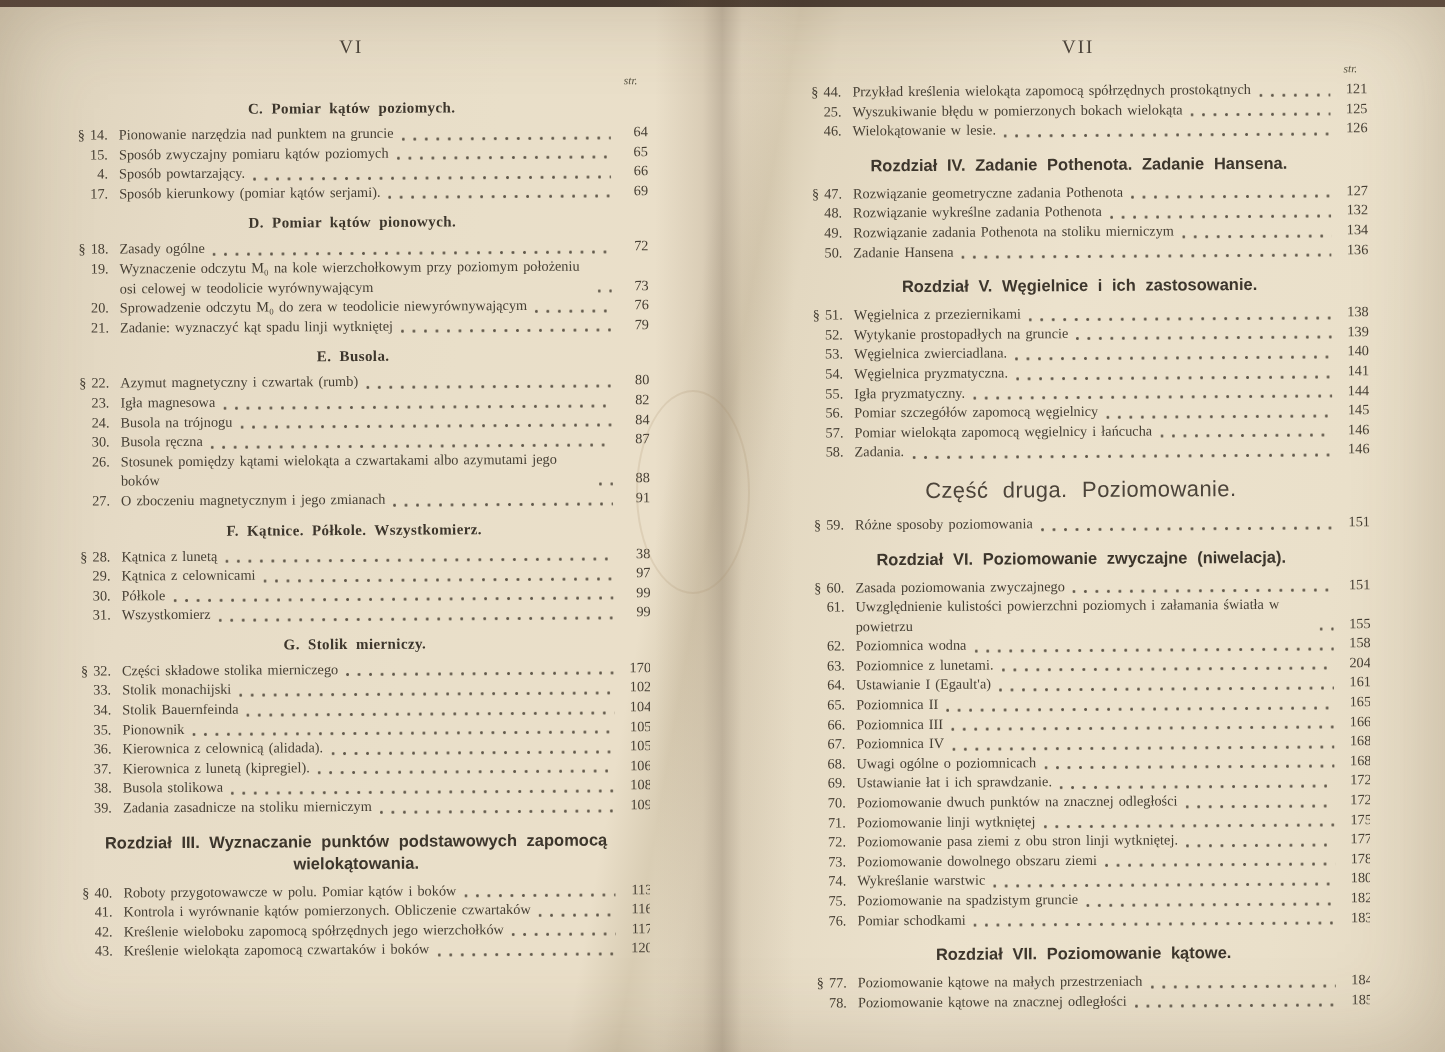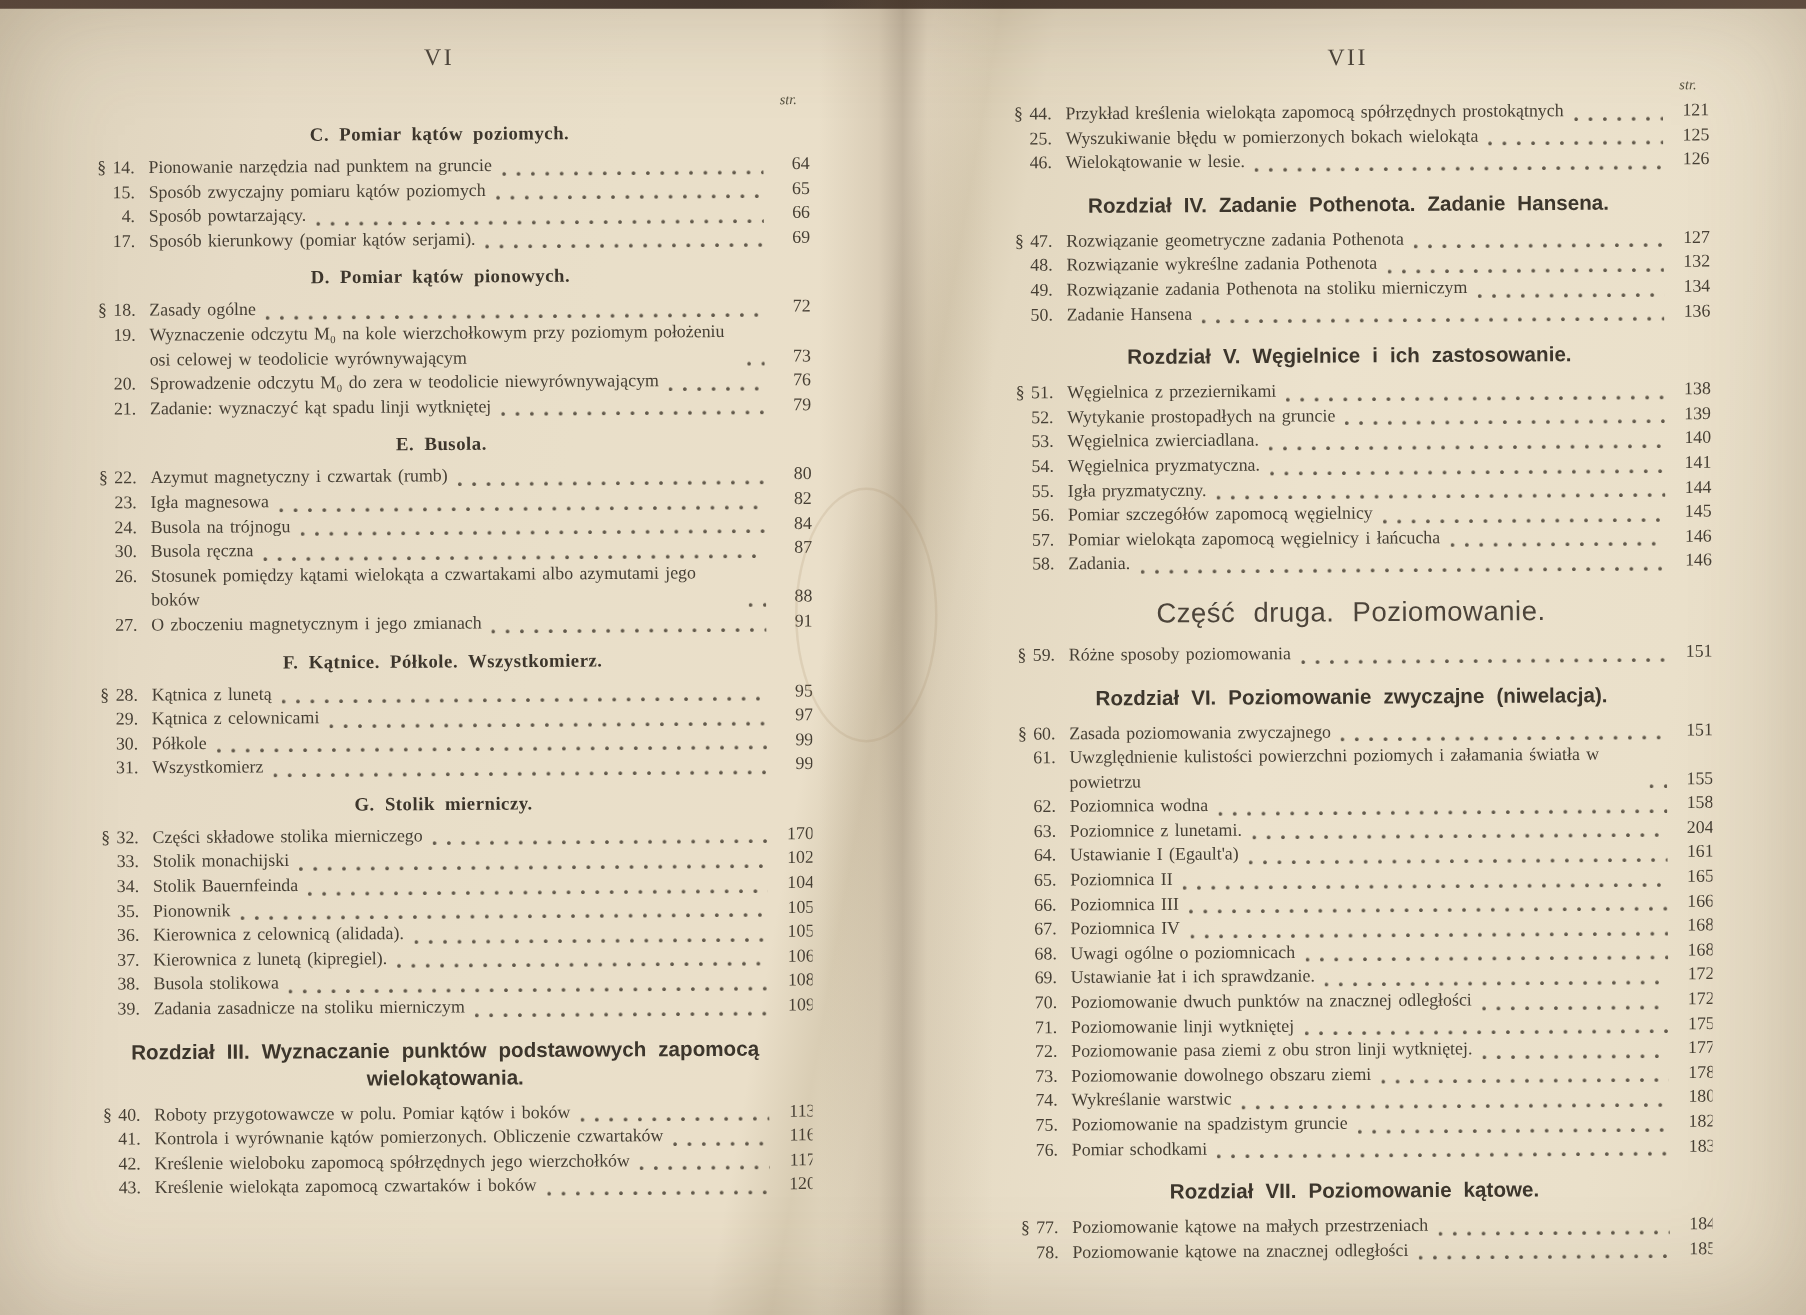--- a/index.html
+++ b/index.html
@@ -170,21 +170,21 @@
           <span class="e-num">27.</span>
           <span class="e-title">O zboczeniu magnetycznym i jego zmianach</span>
           <span class="e-leader"></span>
           <span class="e-page">91</span>
         </div>
         <div class="h-section">F.  Kątnice.  Półkole.  Wszystkomierz.</div>
         <div class="entry">
           <span class="e-num">§ 28.</span>
           <span class="e-title">Kątnica z lunetą</span>
           <span class="e-leader"></span>
-          <span class="e-page">95</span>
+          <span class="e-page">38</span>
         </div>
         <div class="entry">
           <span class="e-num">29.</span>
           <span class="e-title">Kątnica z celownicami</span>
           <span class="e-leader"></span>
           <span class="e-page">97</span>
         </div>
         <div class="entry">
           <span class="e-num">30.</span>
           <span class="e-title">Półkole</span>

